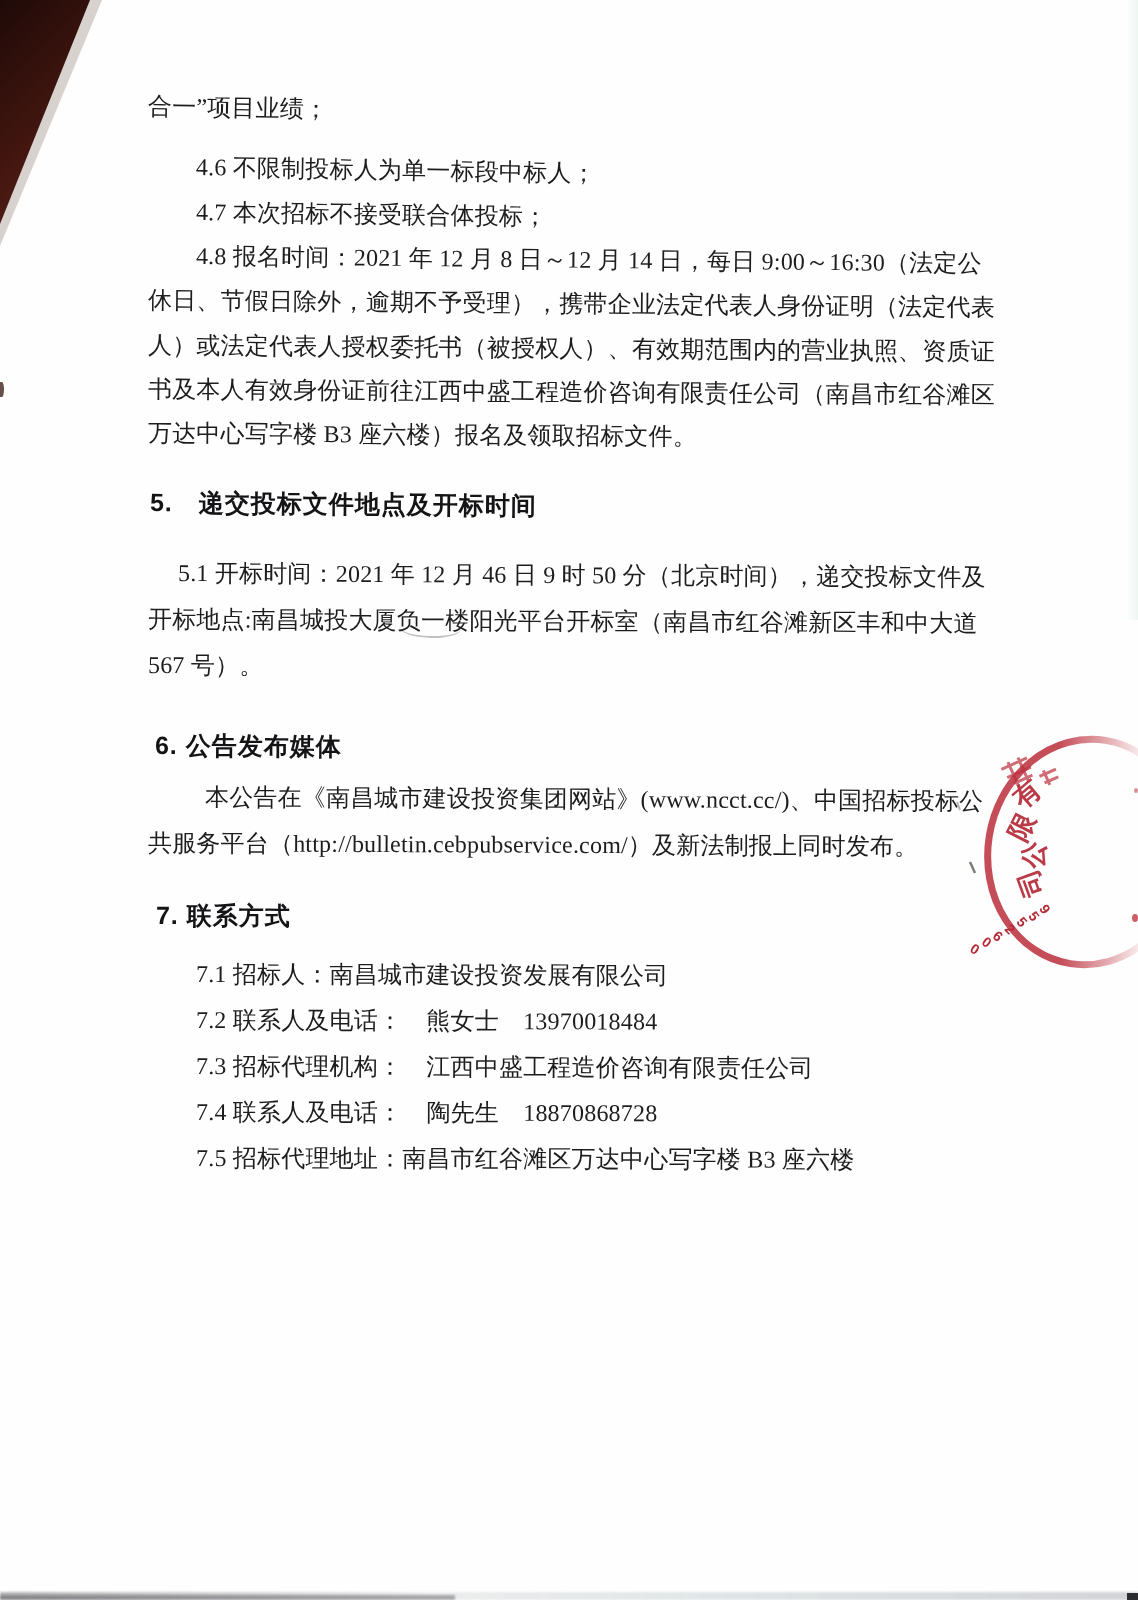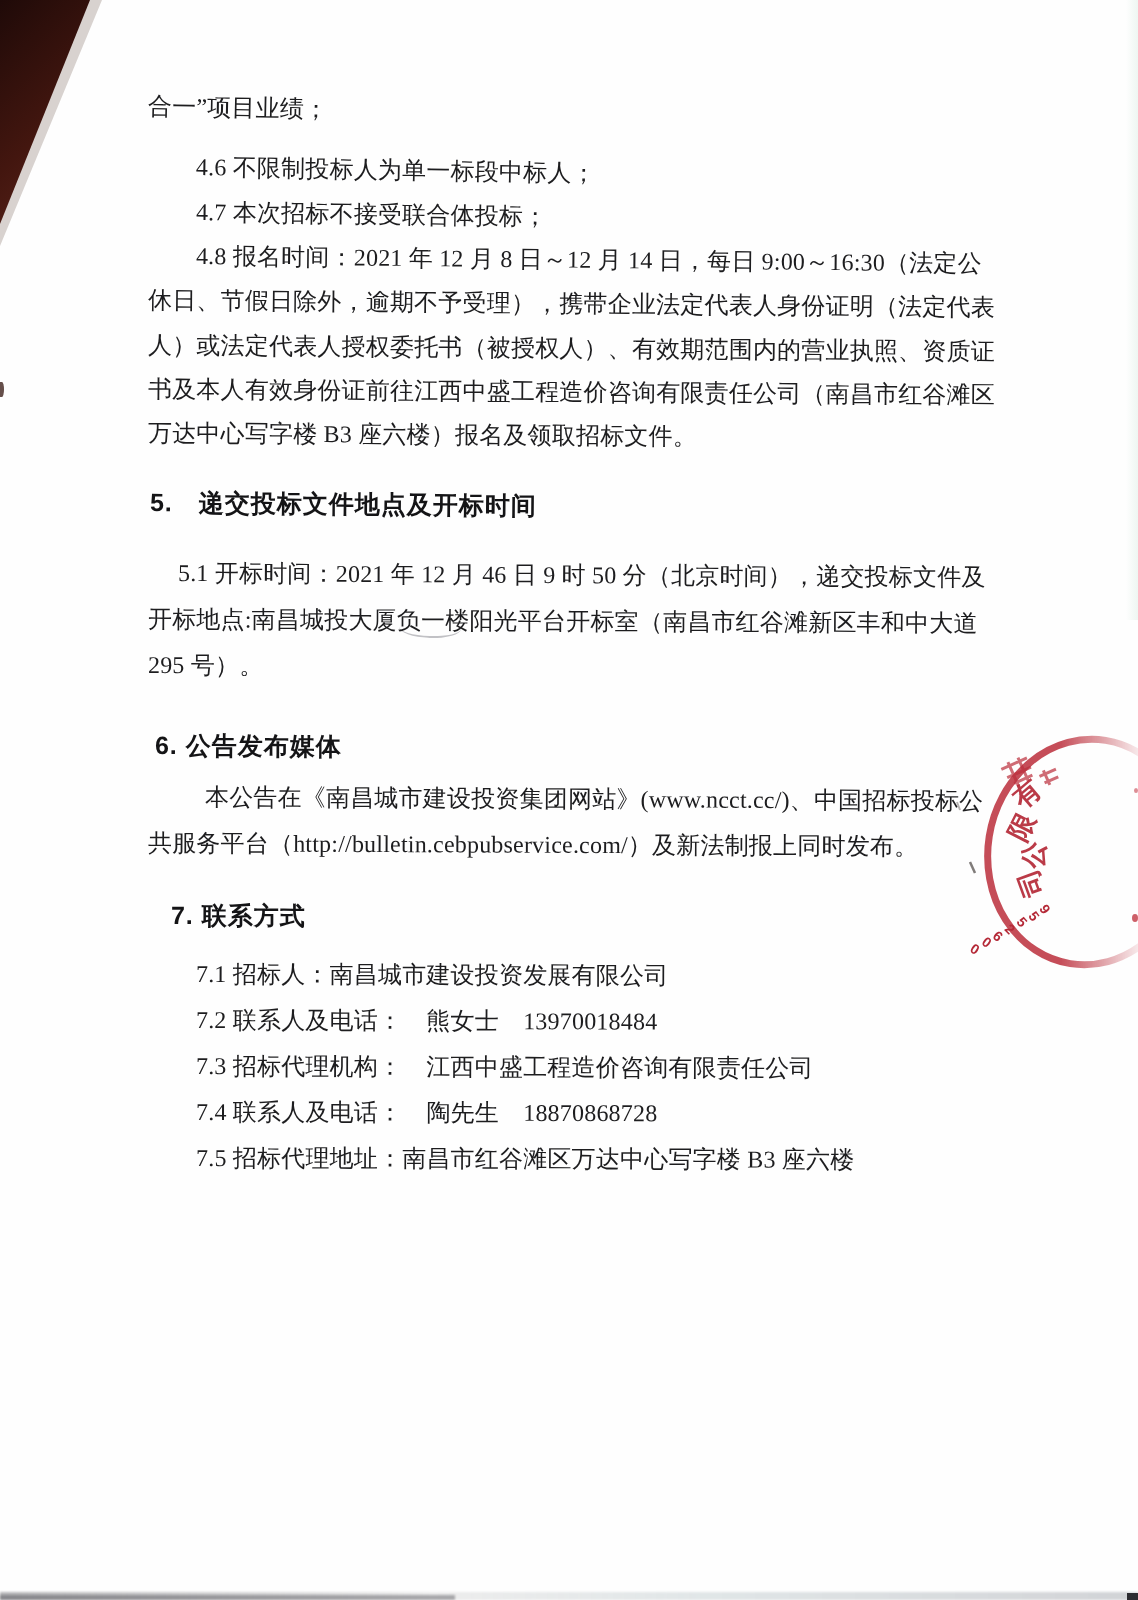--- a/index.html
+++ b/index.html
@@ -69,27 +69,27 @@
   <div class="ln" style="left:196px;top:196px;transform:rotate(0.75deg)"><span>4.7 本次招标不接受联合体投标；</span></div>
   <div class="ln" style="left:196px;top:240px;transform:rotate(0.55deg)"><span>4.8 报名时间：</span><span class="u">2021</span><span> 年 </span><span class="u">12</span><span> 月 </span><span class="u">8</span><span> 日～</span><span class="u">12</span><span> 月 </span><span class="u">14</span><span> 日，每日 9:00～16:30（法定公</span></div>
   <div class="ln" style="left:148px;top:284px;transform:rotate(0.5deg)"><span>休日、节假日除外，逾期不予受理），携带企业法定代表人身份证明（法定代表</span></div>
   <div class="ln" style="left:148px;top:329px;transform:rotate(0.45deg)"><span>人）或法定代表人授权委托书（被授权人）、有效期范围内的营业执照、资质证</span></div>
   <div class="ln" style="left:148px;top:373px;transform:rotate(0.4deg)"><span>书及本人有效身份证前往江西中盛工程造价咨询有限责任公司（南昌市红谷滩区</span></div>
   <div class="ln" style="left:148px;top:417px;transform:rotate(0.35deg)"><span>万达中心写字楼 B3 座六楼）报名及领取招标文件。</span></div>
 
   <div class="hd" style="left:150px;top:486px;transform:rotate(0.5deg)"><span>5.　递交投标文件地点及开标时间</span></div>
   <div class="ln" style="left:178px;top:557px;transform:rotate(0.3deg)"><span>5.1 开标时间：2021 年 </span><span class="u">12</span><span> 月 </span><span class="u">46</span><span> 日 </span><span class="u">9</span><span> 时 </span><span class="u">50</span><span> 分（北京时间），递交投标文件及</span></div>
   <div class="ln" style="left:148px;top:603px;transform:rotate(0.3deg)"><span>开标地点:南昌城投大厦负一楼阳光平台开标室（南昌市红谷滩新区丰和中大道</span></div>
-  <div class="ln" style="left:148px;top:649px;transform:rotate(0.25deg)"><span>295 号）。</span></div>
+  <div class="ln" style="left:148px;top:649px;transform:rotate(0.25deg)"><span>567 号）。</span></div>
 
   <div class="hd" style="left:155px;top:729px;transform:rotate(0.35deg)"><span>6. 公告发布媒体</span></div>
   <div class="ln" style="left:205px;top:781px;transform:rotate(0.3deg)"><span>本公告在《南昌城市建设投资集团网站》(www.ncct.cc/)、中国招标投标公</span></div>
   <div class="ln" style="left:148px;top:827px;transform:rotate(0.25deg)"><span>共服务平台（http://bulletin.cebpubservice.com/）及新法制报上同时发布。</span></div>
 
-  <div class="hd" style="left:171px;top:899px;transform:rotate(0.25deg)"><span>7. 联系方式</span></div>
+  <div class="hd" style="left:156px;top:899px;transform:rotate(0.25deg)"><span>7. 联系方式</span></div>
   <div class="ln" style="left:196px;top:958px;transform:rotate(0.2deg)"><span>7.1 招标人：南昌城市建设投资发展有限公司</span></div>
   <div class="ln" style="left:196px;top:1004px;transform:rotate(0.2deg)"><span>7.2 联系人及电话：　熊女士　13970018484</span></div>
   <div class="ln" style="left:196px;top:1050px;transform:rotate(0.2deg)"><span>7.3 招标代理机构：　江西中盛工程造价咨询有限责任公司</span></div>
   <div class="ln" style="left:196px;top:1096px;transform:rotate(0.15deg)"><span>7.4 联系人及电话：　陶先生　18870868728</span></div>
   <div class="ln" style="left:196px;top:1142px;transform:rotate(0.15deg)"><span>7.5 招标代理地址：南昌市红谷滩区万达中心写字楼 B3 座六楼</span></div>
 
   <svg class="stamp" viewBox="0 0 200 300">
     <defs>
       <linearGradient id="fadeR" x1="0" y1="0" x2="1" y2="0">
         <stop offset="0.55" stop-color="#ffffff"></stop>

